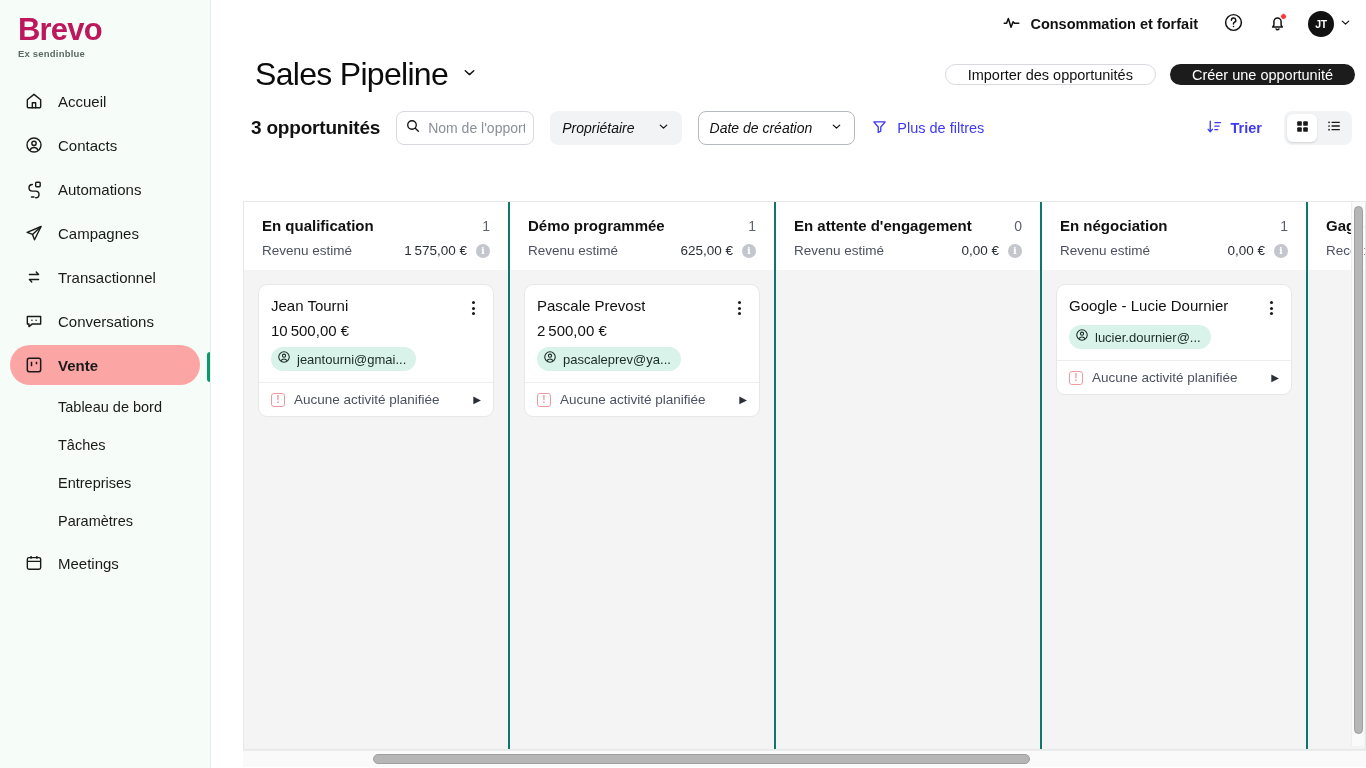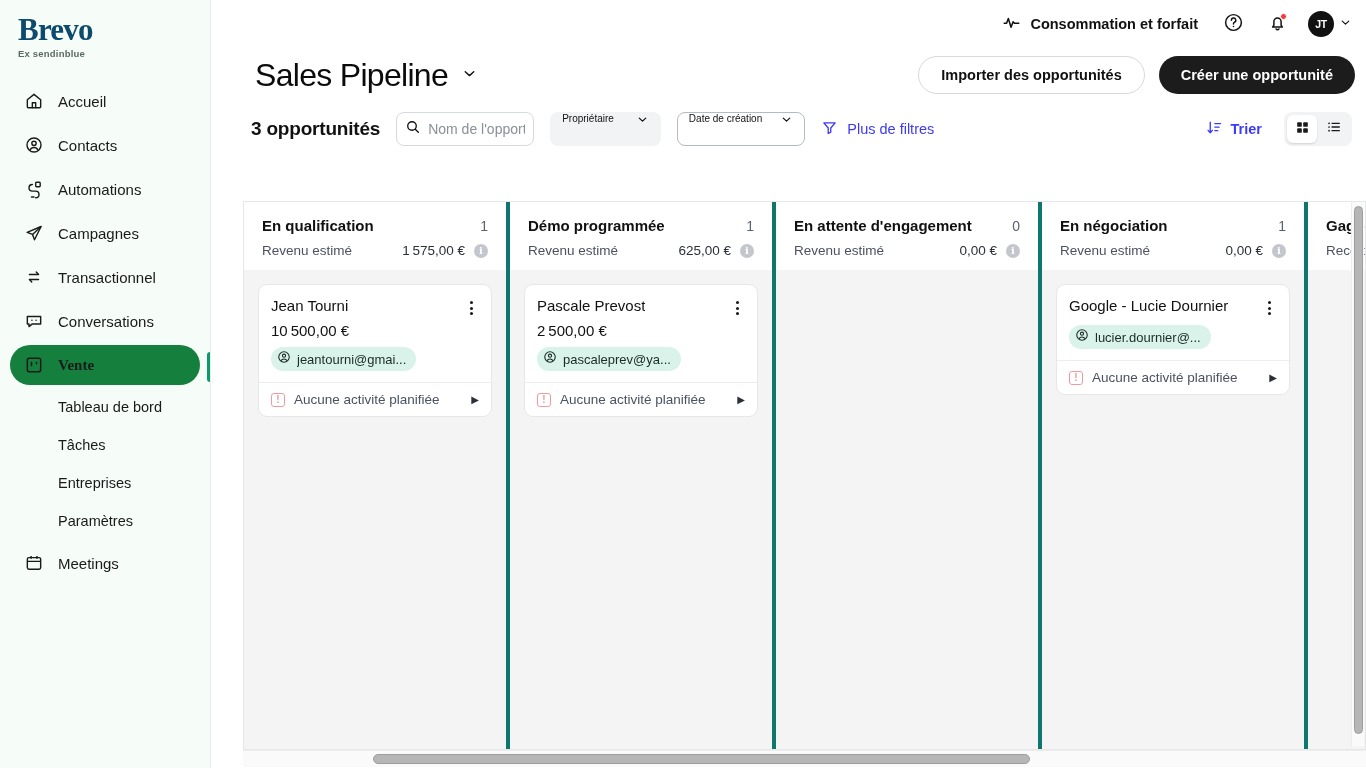--- a/index.html
+++ b/index.html
@@ -16,36 +16,36 @@
   .sidebar {
     width: 211px; height: 768px; flex: 0 0 211px;
     background: #f6fdf8;
     border-right: 1px solid #e3efe6;
     padding-top: 8px;
     position: relative;
     overflow: hidden;
   }
   .brand { padding: 6px 0 0 18px; }
   .brand-word {
-    font-size: 31px; font-weight: 700; color: #0c4a6e;
+    font-size: 31px; font-weight: 700; color: #be185d;
     letter-spacing: -0.8px; line-height: 1.0;
-    font-family: Liberation Serif, serif;
+    font-family: Liberation Sans, sans-serif;
   }
   .brand-sub {
     font-size: 9.5px; color: #5b6b62; letter-spacing: 0.2px;
     margin-top: 3px; font-weight: 600;
   }
   .nav { margin-top: 22px; }
   .nav-item {
     display: flex; align-items: center; gap: 14px;
     height: 40px; margin: 4px 10px; padding: 0 14px;
     border-radius: 20px; cursor: pointer;
     color: #1a1a1a; font-size: 15px;
   }
-  .nav-item.active { background: #15803d; font-weight: 700; font-family: Liberation Serif, serif; }
+  .nav-item.active { background: #fca5a5; font-weight: 700; }
   .nav-item .ico { width: 20px; height: 20px; flex: 0 0 20px; display: block; }
   .nav-item .ico svg { display: block; width: 20px; height: 20px; }
   .nav-sub {
     display: flex; align-items: center;
     height: 36px; margin: 2px 10px; padding: 0 14px 0 48px;
     border-radius: 18px; cursor: pointer;
     color: #1a1a1a; font-size: 14.5px;
   }
   .active-indicator {
     position: absolute; right: -1px; top: 352px;
@@ -93,22 +93,22 @@
     display: flex; align-items: center; justify-content: space-between;
     padding: 8px 11px 0 44px;
   }
   .title-row { display: flex; align-items: center; gap: 13px; cursor: pointer; }
   .page-title {
     font-size: 32px; font-weight: 400; color: #0b0b0b;
     letter-spacing: -0.7px;
   }
   .head-actions { display: flex; align-items: center; gap: 14px; }
   .btn {
-    height: 38px; border-radius: 19px; padding: 0 22px;
-    font-size: 14.5px; font-weight: 700; cursor: pointer;
+    height: 21px; border-radius: 19px; padding: 0 22px;
+    font-size: 14.5px; font-weight: 400; cursor: pointer;
     display: flex; align-items: center; justify-content: center;
     border: none; font-family: inherit; white-space: nowrap;
   }
   .btn-secondary {
     background: #fff; color: #111; border: 1px solid #d6d9de;
   }
   .btn-primary { background: #1c1c1c; color: #fff; text-align: center; }
 
   
   .toolbar {
@@ -125,24 +125,25 @@
     padding: 0 8px; gap: 7px; background: #fff; overflow: hidden;
   }
   .search-box input {
     border: none; outline: none; font-size: 14px;
     font-family: inherit; color: #111; width: 100%;
     background: transparent;
   }
   .search-box input::placeholder { color: #8a8f98; }
   .filter-chip {
     height: 34px; border-radius: 8px; padding: 0 11px;
-    display: flex; align-items: flex-start; gap: 22px;
-    font-size: 10px; color: #111; cursor: pointer;
+    display: flex; align-items: center; gap: 22px;
+    font-size: 14px; color: #111; cursor: pointer;
     background: #f2f3f5; border: 1px solid transparent;
     white-space: nowrap;
+    font-style: italic;
   }
   .filter-chip.outlined { background: #fff; border: 1px solid #b5bac2; gap: 18px; }
   .more-filters {
     display: flex; align-items: center; gap: 9px;
     color: #3d3af5; font-size: 14.5px; font-weight: 400;
     cursor: pointer; white-space: nowrap;
   }
   .toolbar-right {
     position: absolute; right: 14px; top: 18px;
     display: flex; align-items: center; gap: 22px;
@@ -170,21 +171,21 @@
   .board {
     position: absolute; left: 0; top: 0;
     width: 1123px; height: 549px;
     background: #f4f4f5;
     border: 1px solid #e6e7e9;
     overflow: hidden;
   }
   .columns { display: flex; height: 100%; }
   .column {
     width: 266px; flex: 0 0 266px; height: 100%;
-    border-right: 4px solid #0f766e; display: flex; flex-direction: column;
+    border-right: 2px solid #0f766e; display: flex; flex-direction: column;
   }
   .col-head { background: #fff; padding: 15px 18px 12px 18px; }
   .col-head-top {
     display: flex; align-items: baseline; justify-content: space-between;
   }
   .col-name { font-size: 15px; font-weight: 700; color: #111; white-space: nowrap; }
   .col-count { font-size: 14px; color: #5b616e; }
   .col-head-bot {
     display: flex; align-items: center; justify-content: space-between;
     margin-top: 9px;

